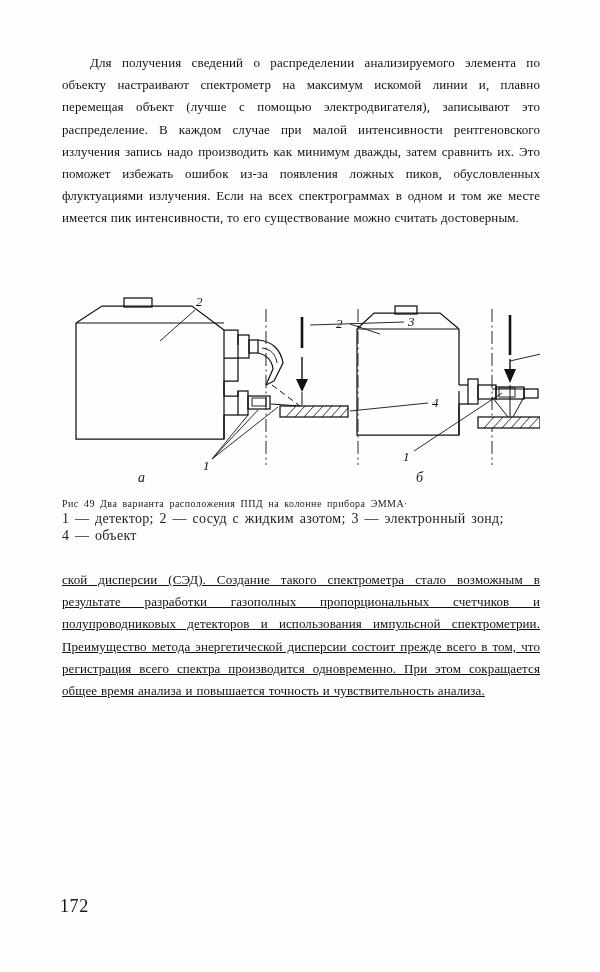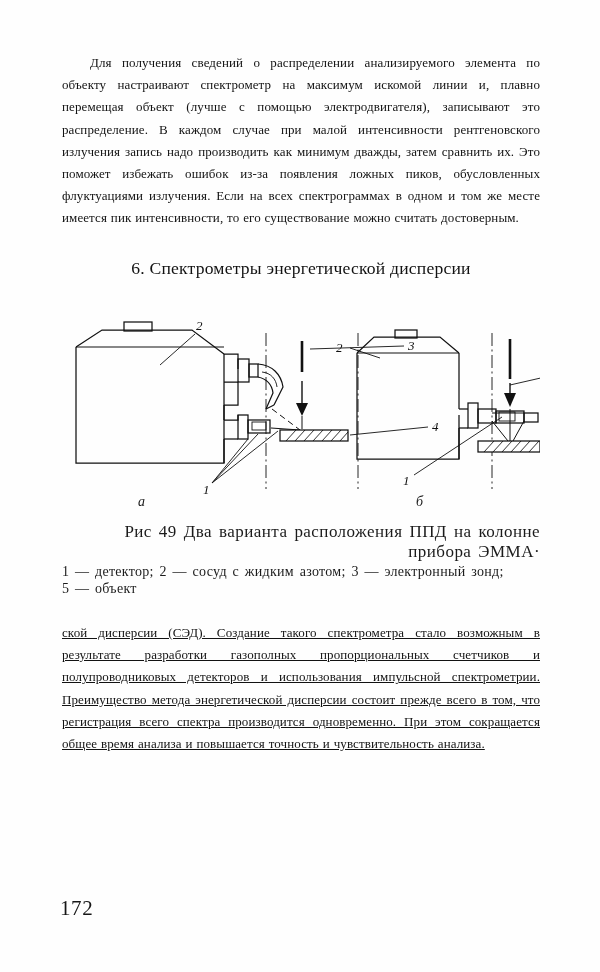--- a/index.html
+++ b/index.html
@@ -78,64 +78,63 @@
     position: absolute;
     font-style: italic;
     font-size: 14px;
     color: #1a1a1a;
   }
   .fig-letter.a { left: 76px; top: -1px; }
   .fig-letter.b { left: 354px; top: -1px; }
 
   .caption-main {
     margin: 7px 0 0 0;
-    text-align: right;
-    font-size: 17px;
+    text-align: left;
+    font-size: 10px;
     letter-spacing: 0.45px;
     word-spacing: 2.3px;
     color: #1b1b1b;
   }
   .caption-legend {
     margin: 3px 0 0 0;
     font-size: 14px;
     line-height: 14.2px;
     letter-spacing: 0.3px;
     word-spacing: 1.9px;
     color: #1b1b1b;
     text-align: left;
   }
 
   .spacer-after-figure { height: 26px; }
 
   .folio {
     position: absolute;
     left: 60px;
     top: 896px;
-    font-size: 21px;
+    font-size: 18px;
     letter-spacing: 0.6px;
     color: #161616;
   }
 
   svg text {
     font-family: "Liberation Serif", "DejaVu Serif", serif;
     font-style: italic;
     fill: #111;
   }
 </style>
 </head>
 <body>
 
 <div class="page">
   <div class="content">
 
     <p class="para">Для получения сведений о распределении анализируемого элемента по объекту настраивают спектрометр на максимум искомой линии и, плавно перемещая объект (лучше с помощью электродвигателя), записывают это распределение. В каждом случае при малой интенсивности рентгеновского излучения запись надо производить как минимум дважды, затем сравнить их. Это поможет избежать ошибок из-за появления ложных пиков, обусловленных флуктуациями излучения. Если на всех спектрограммах в одном и том же месте имеется пик интенсивности, то его существование можно считать достоверным.</p>
 
     <div class="spacer-before-heading"></div>
 
-    <h2 class="section-heading">6. Спектрометры энергетической дисперсии</h2>
 
     <div class="spacer-after-heading"></div>
 
 
     <div class="figure">
 
       <div class="figure-svg-wrap">
         <svg viewBox="0 0 478 178" width="478" height="178">
           <g fill="none" stroke="#111" stroke-width="1.25" stroke-linecap="butt" stroke-linejoin="miter">
 
@@ -294,21 +293,21 @@
         </svg>
       </div>
 
       <div class="fig-letters">
         <span class="fig-letter a">а</span>
         <span class="fig-letter b">б</span>
       </div>
 
       <p class="caption-main">Рис 49 Два варианта расположения ППД на колонне прибора ЭММА·</p>
       <p class="caption-legend">1 — детектор; 2 — сосуд с жидким азотом; 3 — электронный зонд;</p>
-      <p class="caption-legend">5 — объект</p>
+      <p class="caption-legend">4 — объект</p>
     </div>
 
     <div class="spacer-after-figure"></div>
 
     <p class="para cont">ской дисперсии (СЭД). Создание такого спектрометра стало возможным в результате разработки газополных пропорциональных счетчиков и полупроводниковых детекторов и использования импульсной спектрометрии. Преимущество метода энергетической дисперсии состоит прежде всего в том, что регистрация всего спектра производится одновременно. При этом сокращается общее время анализа и повышается точность и чувствительность анализа.</p>
   </div>
 
   <div class="folio">172</div>
 </div>
 

